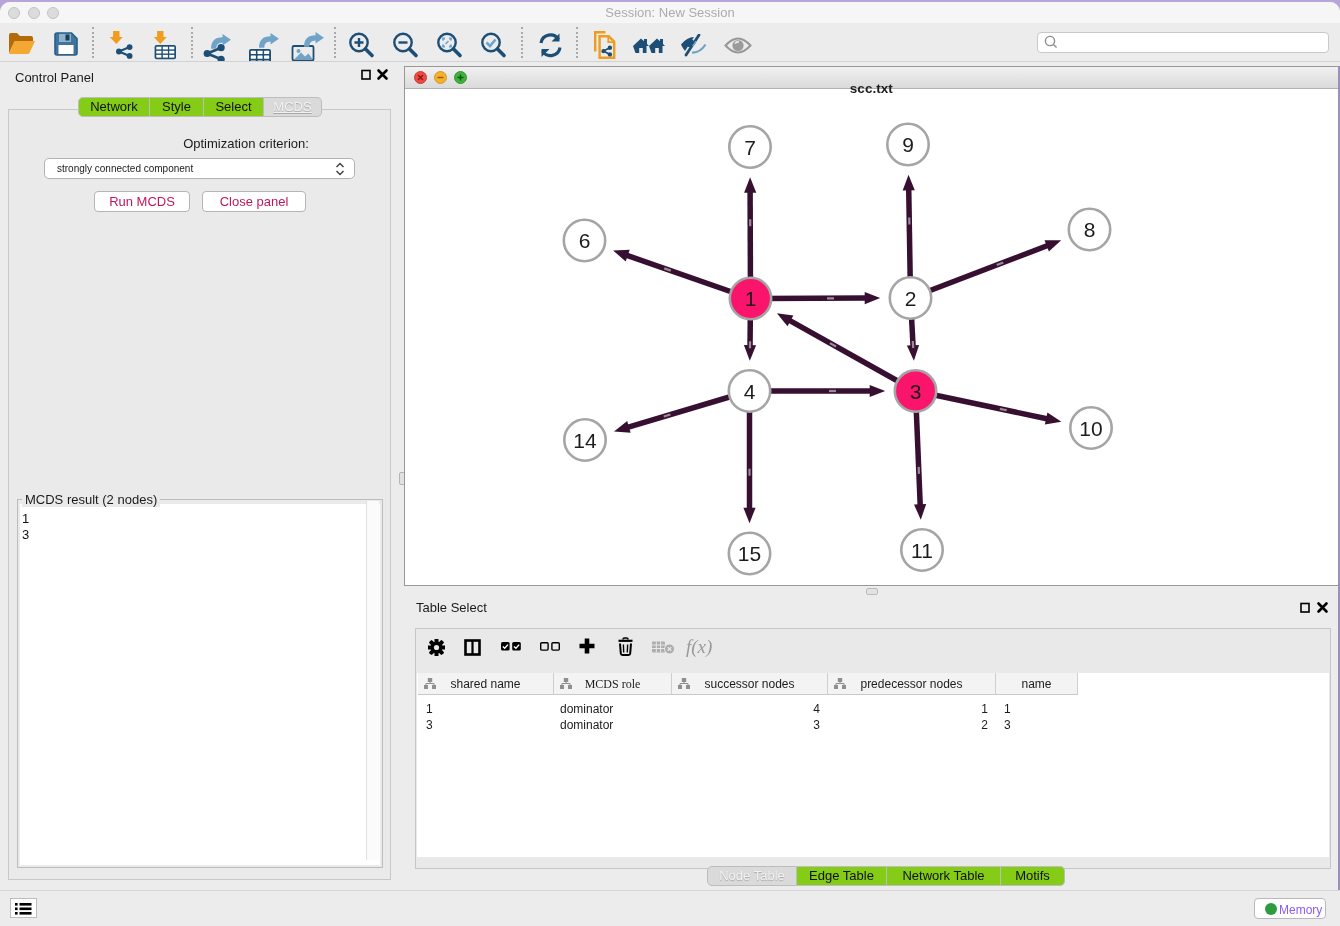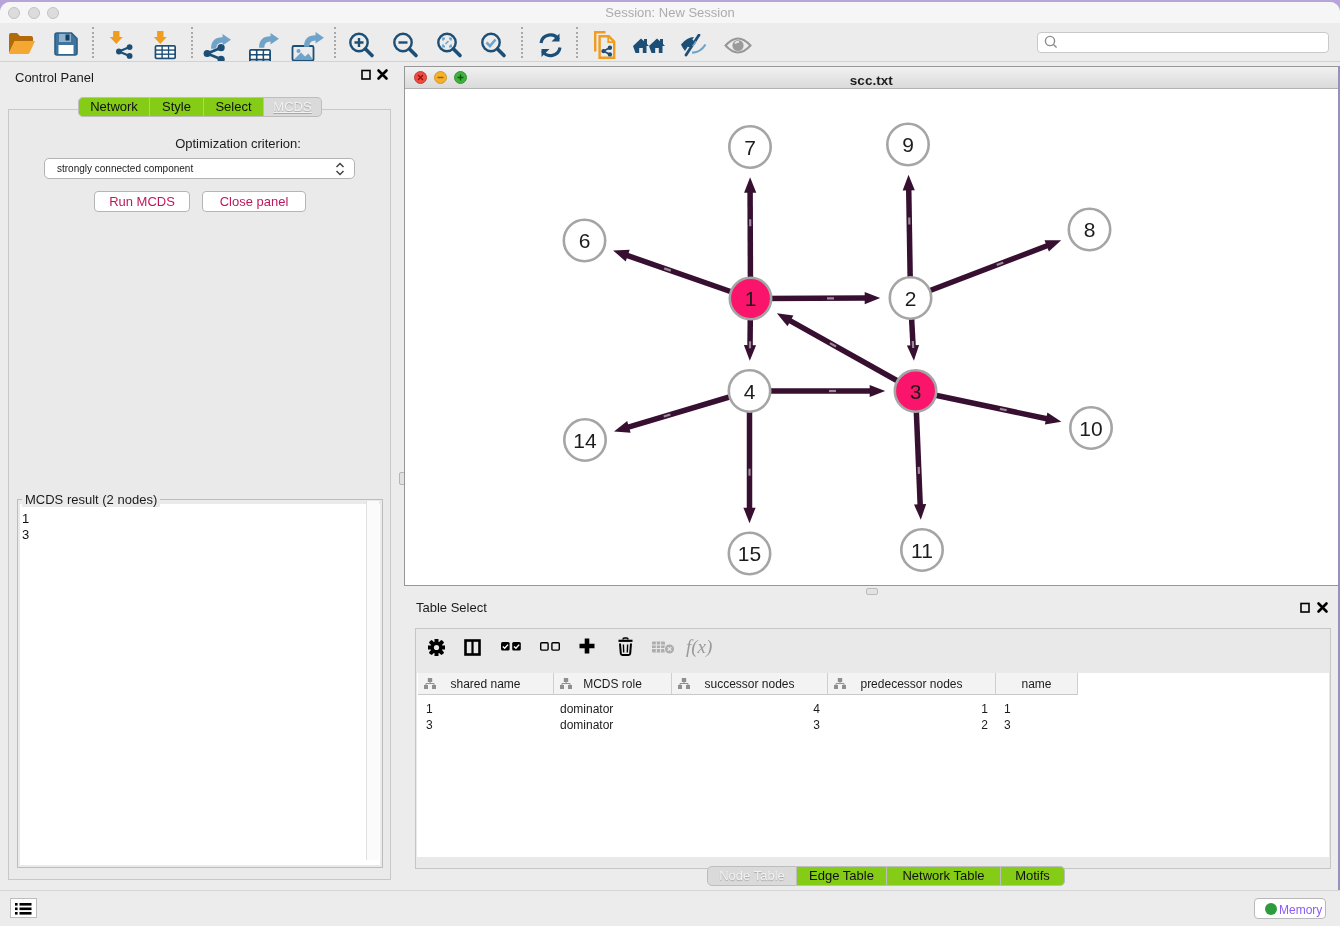--- a/index.html
+++ b/index.html
@@ -15,32 +15,32 @@
 #searchbox{position:absolute;left:1037px;top:9px;width:290px;height:19px;background:#fff;border:1px solid #c9c9c9;border-radius:4px;}
 
 #cp-title{position:absolute;left:15px;top:70px;font-size:13px;color:#1b1b1b;}
 .hicon{position:absolute;}
 #cp-panel{position:absolute;left:8px;top:109px;width:383px;height:771px;border:1px solid #c8c8c8;background:#eaeaea;box-sizing:border-box;}
 .tabbar{position:absolute;display:flex;height:20px;}
 .tab{box-sizing:border-box;height:20px;border:1px solid #bdbdbd;border-left:none;background:#84cc16;color:#111;font-size:13px;text-align:center;line-height:18px;}
 .tab.first{border-left:1px solid #bdbdbd;border-radius:5px 0 0 5px;}
 .tab.last{border-radius:0 5px 5px 0;}
 .tab.dis{background:#dadada;color:#f2f2f2;text-shadow:0 1px 1px #a8a8a8;}
-#opt-label{position:absolute;left:8px;top:136px;width:460px;text-align:center;font-size:13px;color:#1b1b1b;}
+#opt-label{position:absolute;left:16px;top:136px;width:460px;text-align:center;font-size:13px;color:#1b1b1b;}
 #cp-select{position:absolute;left:44px;top:158px;width:311px;height:21px;background:#fff;border:1px solid #b3b3b3;border-radius:5px;box-sizing:border-box;font-size:10px;color:#1b1b1b;line-height:19px;padding-left:12px;}
 .btn{position:absolute;height:21px;background:#fff;border:1px solid #b5b5b5;border-radius:4px;box-sizing:border-box;font-size:13px;color:#be185d;text-align:center;line-height:19px;}
 #fieldset{position:absolute;left:17px;top:499px;width:366px;height:369px;border:1px solid #bdbdbd;box-sizing:border-box;}
 #fs-legend{position:absolute;left:4px;top:-8px;background:#eaeaea;padding:0 3px;font-size:13px;color:#1b1b1b;}
 #fs-white{position:absolute;left:2px;top:4px;width:360px;height:361px;background:#fff;}
 #fs-text{position:absolute;left:4px;top:11px;font-size:13px;color:#111;line-height:16px;}
 #fs-scroll{position:absolute;right:3px;top:1px;width:12px;height:359px;background:#fbfbfb;border-left:1px solid #e0e0e0;}
 
 #netwin{position:absolute;left:404px;top:66px;width:934.5px;height:519.5px;border:1px solid #979797;box-sizing:border-box;background:#fff;}
 #nw-titlebar{position:absolute;left:0;top:0;width:100%;height:21px;background:linear-gradient(#f1f1f1,#dadada);border-bottom:1px solid #b2b2b2;}
-#nw-title{position:absolute;top:6px;left:0;width:100%;text-align:center;font-weight:bold;font-size:13.5px;color:#1d1d1d;}
+#nw-title{position:absolute;top:14px;left:0;width:100%;text-align:center;font-weight:bold;font-size:13.5px;color:#1d1d1d;}
 .tl2{position:absolute;top:4px;width:13px;height:13px;border-radius:50%;box-sizing:border-box;}
 .tl2 svg{position:absolute;left:0;top:0;}
 
 #tp-title{position:absolute;left:416px;top:600px;font-size:13px;color:#1b1b1b;}
 #tp-box{position:absolute;left:415px;top:628px;width:916px;height:241px;border:1px solid #c6c6c6;background:#e9e9e9;box-sizing:border-box;}
 #tp-table{position:absolute;left:1px;top:44px;width:912px;height:184px;background:#fff;}
 .th{position:absolute;top:0;height:22px;background:#f3f3f3;border-right:1px solid #cfcfcf;border-bottom:1px solid #c9c9c9;box-sizing:border-box;font-size:12px;color:#1c1c1c;}
 .th .lbl{position:absolute;top:4px;left:0;width:100%;text-align:center;}
 .cell{position:absolute;font-size:12px;color:#1c1c1c;}
 
@@ -392,21 +392,21 @@
           <svg width="12" height="11" viewBox="0 0 12 11" style="position:absolute;left:6px;top:5px">
             <g fill="#8f8f8f">
               <rect x="3.8" y="0" width="4.4" height="4"></rect>
               <rect x="0" y="7" width="4" height="4"></rect>
               <rect x="8" y="7" width="4" height="4"></rect>
             </g>
             <path d="M6 4 L6 5.5 M2 7 L2 5.5 L10 5.5 L10 7" fill="none" stroke="#8f8f8f" stroke-width="1"></path>
           </svg>
           <div class="lbl">shared name</div>
         </div>
-    <div class="th" style="left:137px;width:118px;">
+    <div class="th" style="left:137px;width:118px;font-family:Liberation Serif, serif;">
           <svg width="12" height="11" viewBox="0 0 12 11" style="position:absolute;left:6px;top:5px">
             <g fill="#8f8f8f">
               <rect x="3.8" y="0" width="4.4" height="4"></rect>
               <rect x="0" y="7" width="4" height="4"></rect>
               <rect x="8" y="7" width="4" height="4"></rect>
             </g>
             <path d="M6 4 L6 5.5 M2 7 L2 5.5 L10 5.5 L10 7" fill="none" stroke="#8f8f8f" stroke-width="1"></path>
           </svg>
           <div class="lbl">MCDS role</div>
         </div>

